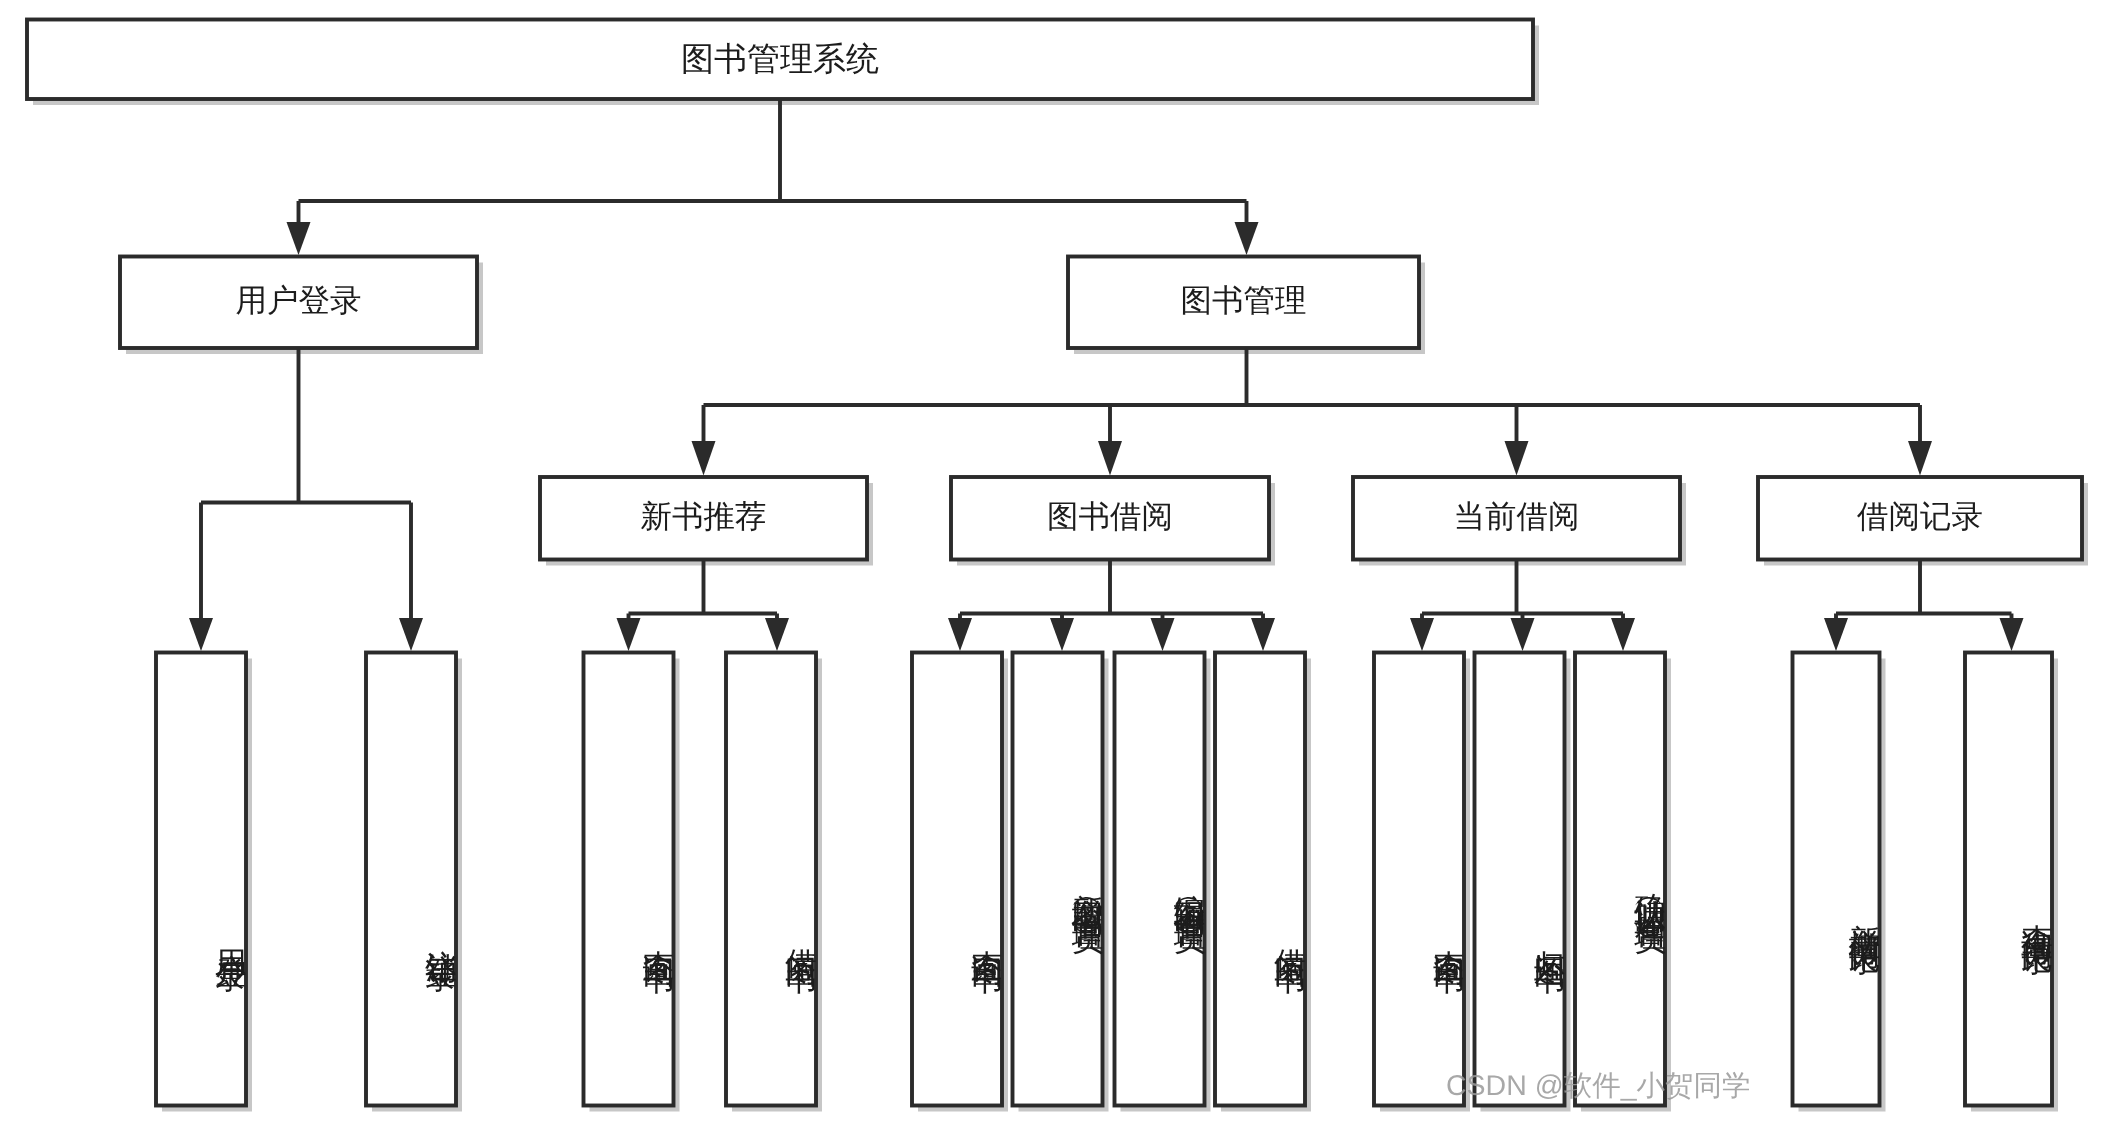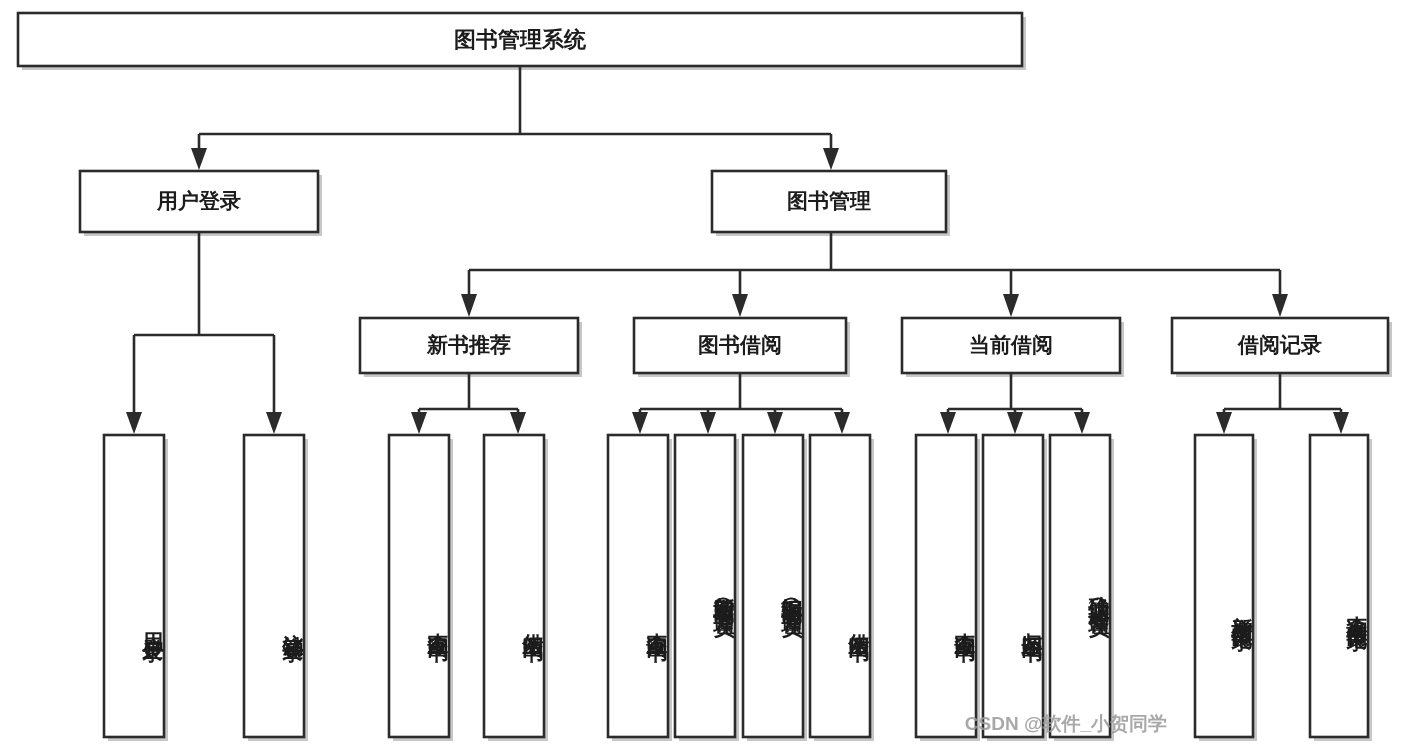--- a/index.html
+++ b/index.html
@@ -11,21 +11,20 @@
     width: 1405px;
     height: 747px;
     overflow: hidden;
     font-family: "Liberation Sans", "DejaVu Sans", sans-serif;
   }
   #diagram-root {
     position: relative;
     width: 1175px;
     height: 747px;
     background: #ffffff;
-    font-weight: bold;
   }
   svg.diagram-canvas {
     position: absolute;
     left: 0;
     top: 0;
     width: 1405px;
     height: 747px;
     display: block;
   }
   .node-box {

